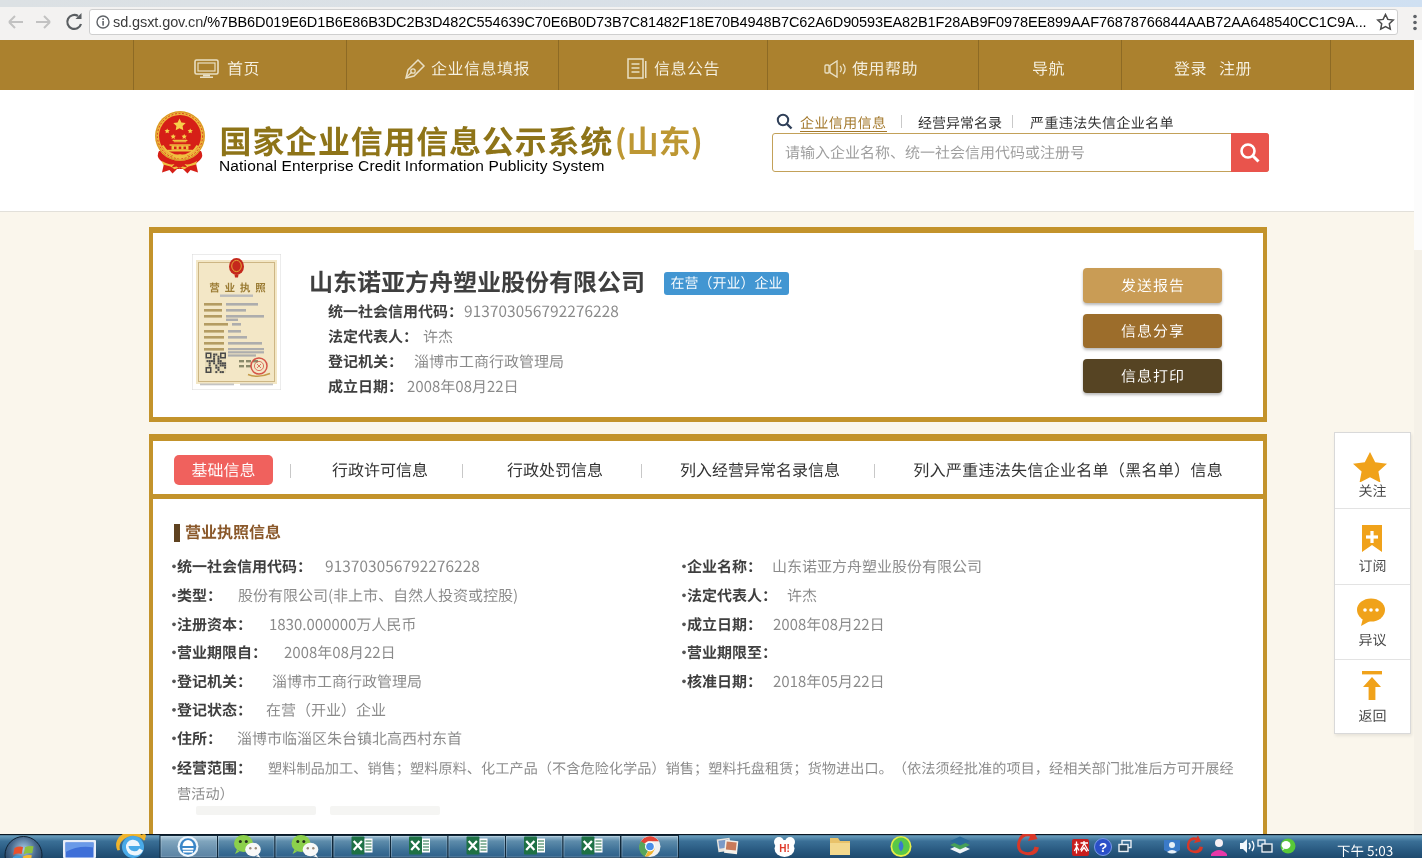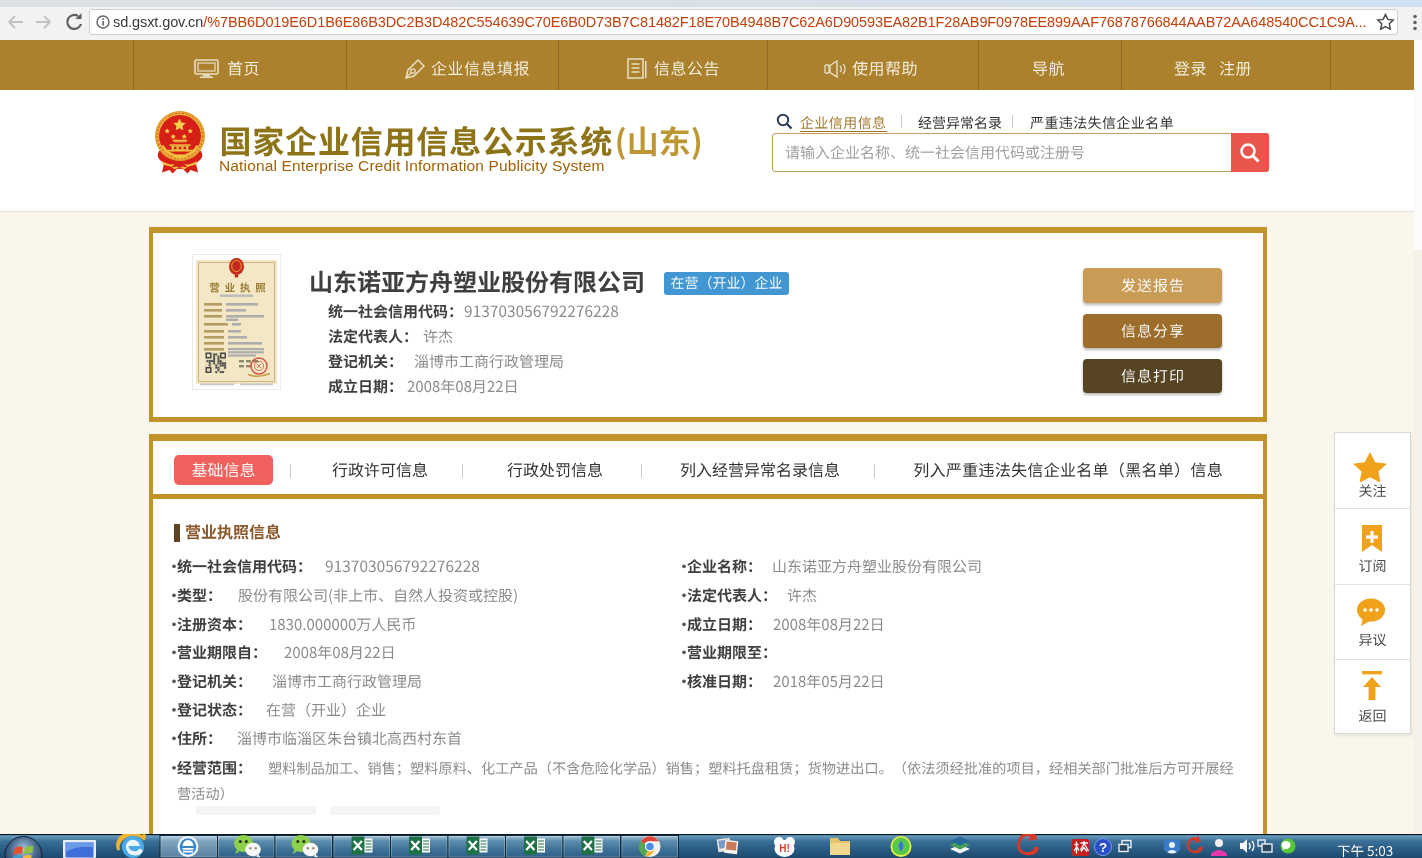--- a/index.html
+++ b/index.html
@@ -16,21 +16,21 @@
   <path d="M30 10 h14 M44 10 l-6 -6 M44 10 l-6 6" stroke="#c2c2c2" stroke-width="2" fill="none"></path>
   <path d="M72 4 a7 7 0 1 0 3 8" stroke="#5a5e61" stroke-width="2.2" fill="none"></path>
   <path d="M75.5 1 v6 h-6 z" fill="#5a5e61"></path>
 </svg>
 <div class="abs" style="left:89px;top:9px;width:1309px;height:26px;background:#fff;border:1px solid #cfcfcf;border-radius:3px;"></div>
 <svg class="abs" style="left:96px;top:15px;" width="14" height="14" viewBox="0 0 14 14">
   <circle cx="7" cy="7" r="6" stroke="#5f6368" stroke-width="1.4" fill="none"></circle>
   <rect x="6.3" y="3.4" width="1.6" height="1.6" fill="#5f6368"></rect>
   <rect x="6.3" y="6" width="1.6" height="4.6" fill="#5f6368"></rect>
 </svg>
-<div class="abs" style="left:113px;top:13.5px;width:1256px;height:18px;overflow:hidden;font-size:14.5px;letter-spacing:-0.1px;color:#3a3a3a;white-space:nowrap;">sd.gsxt.gov.cn<span style="color:#c2410c;">/%7BB6D019E6D1B6E86B3DC2B3D482C554639C70E6B0D73B7C81482F18E70B4948B7C62A6D90593EA82B1F28AB9F0978EE899AAF76878766844AAB72AA648540CC1C9A...</span></div>
+<div class="abs" style="left:113px;top:13.5px;width:1256px;height:18px;overflow:hidden;font-size:14.5px;letter-spacing:-0.1px;color:#3a3a3a;white-space:nowrap;">sd.gsxt.gov.cn<span style="color:#000000;">/%7BB6D019E6D1B6E86B3DC2B3D482C554639C70E6B0D73B7C81482F18E70B4948B7C62A6D90593EA82B1F28AB9F0978EE899AAF76878766844AAB72AA648540CC1C9A...</span></div>
 <svg class="abs" style="left:1376px;top:13px;" width="19" height="18" viewBox="0 0 19 18">
   <path d="M9.5 1.5 l2.35 4.9 5.4 0.7 -3.95 3.7 1 5.3 -4.8 -2.6 -4.8 2.6 1 -5.3 -3.95 -3.7 5.4 -0.7 z" fill="none" stroke="#4a4a4a" stroke-width="1.5"></path>
 </svg>
 <svg class="abs" style="left:1412px;top:14px;" width="6" height="17" viewBox="0 0 6 17">
   <circle cx="3" cy="2.5" r="1.8" fill="#5f6368"></circle>
     <circle cx="3" cy="8.5" r="1.8" fill="#5f6368"></circle>
     <circle cx="3" cy="14.5" r="1.8" fill="#5f6368"></circle>
 </svg>
 
 <div class="abs" style="left:0;top:40px;width:1414px;height:50px;background:#ab812e;"></div>
@@ -89,21 +89,21 @@
 </g>
 <g fill="#d61f17">
       <rect x="21" y="35.6" width="2.5" height="2.5"></rect>
       <rect x="25.75" y="35.6" width="2.5" height="2.5"></rect>
       <rect x="30.5" y="35.6" width="2.5" height="2.5"></rect>
     </g>
 <path d="M9.5 34.5 a20 20 0 0 0 35 0" stroke="#f0c040" stroke-width="2.2" fill="none"></path>
 <circle cx="27" cy="45.7" r="2.4" fill="#f0c040"></circle>
 <path d="M19.5 43.6 q7.5 3.5 15 0 l-1 2.3 q-6.5 2.4 -13 0 z" fill="#f0c040"></path>
 </svg>
-<div class="abs" style="left:219px;top:157px;font-size:15.5px;letter-spacing:0.15px;color:#a16207;">National Enterprise Credit Information Publicity System</div>
+<div class="abs" style="left:219px;top:157px;font-size:15.5px;letter-spacing:0.15px;color:#000000;">National Enterprise Credit Information Publicity System</div>
 
 <svg class="abs" style="left:776px;top:113px;" width="17" height="17" viewBox="0 0 17 17">
   <circle cx="7" cy="7" r="5.2" fill="none" stroke="#2f3f58" stroke-width="2"></circle>
   <path d="M11 11 l4.5 4.5" stroke="#2f3f58" stroke-width="2.4"></path>
 </svg>
 <div class="abs" style="left:800px;top:131px;width:87px;height:1px;background:#a3782b;"></div>
 <div class="abs" style="left:901px;top:115px;width:1px;height:13px;background:#c9c9c9;"></div>
 <div class="abs" style="left:1012px;top:115px;width:1px;height:13px;background:#c9c9c9;"></div>
 <div class="abs" style="left:772px;top:133px;width:497px;height:39px;background:#fff;border:1px solid #c3a159;border-radius:3px;"></div>
 <div class="abs" style="left:1231px;top:133px;width:38px;height:39px;background:#e9544c;border-radius:0 3px 3px 0;"></div>

